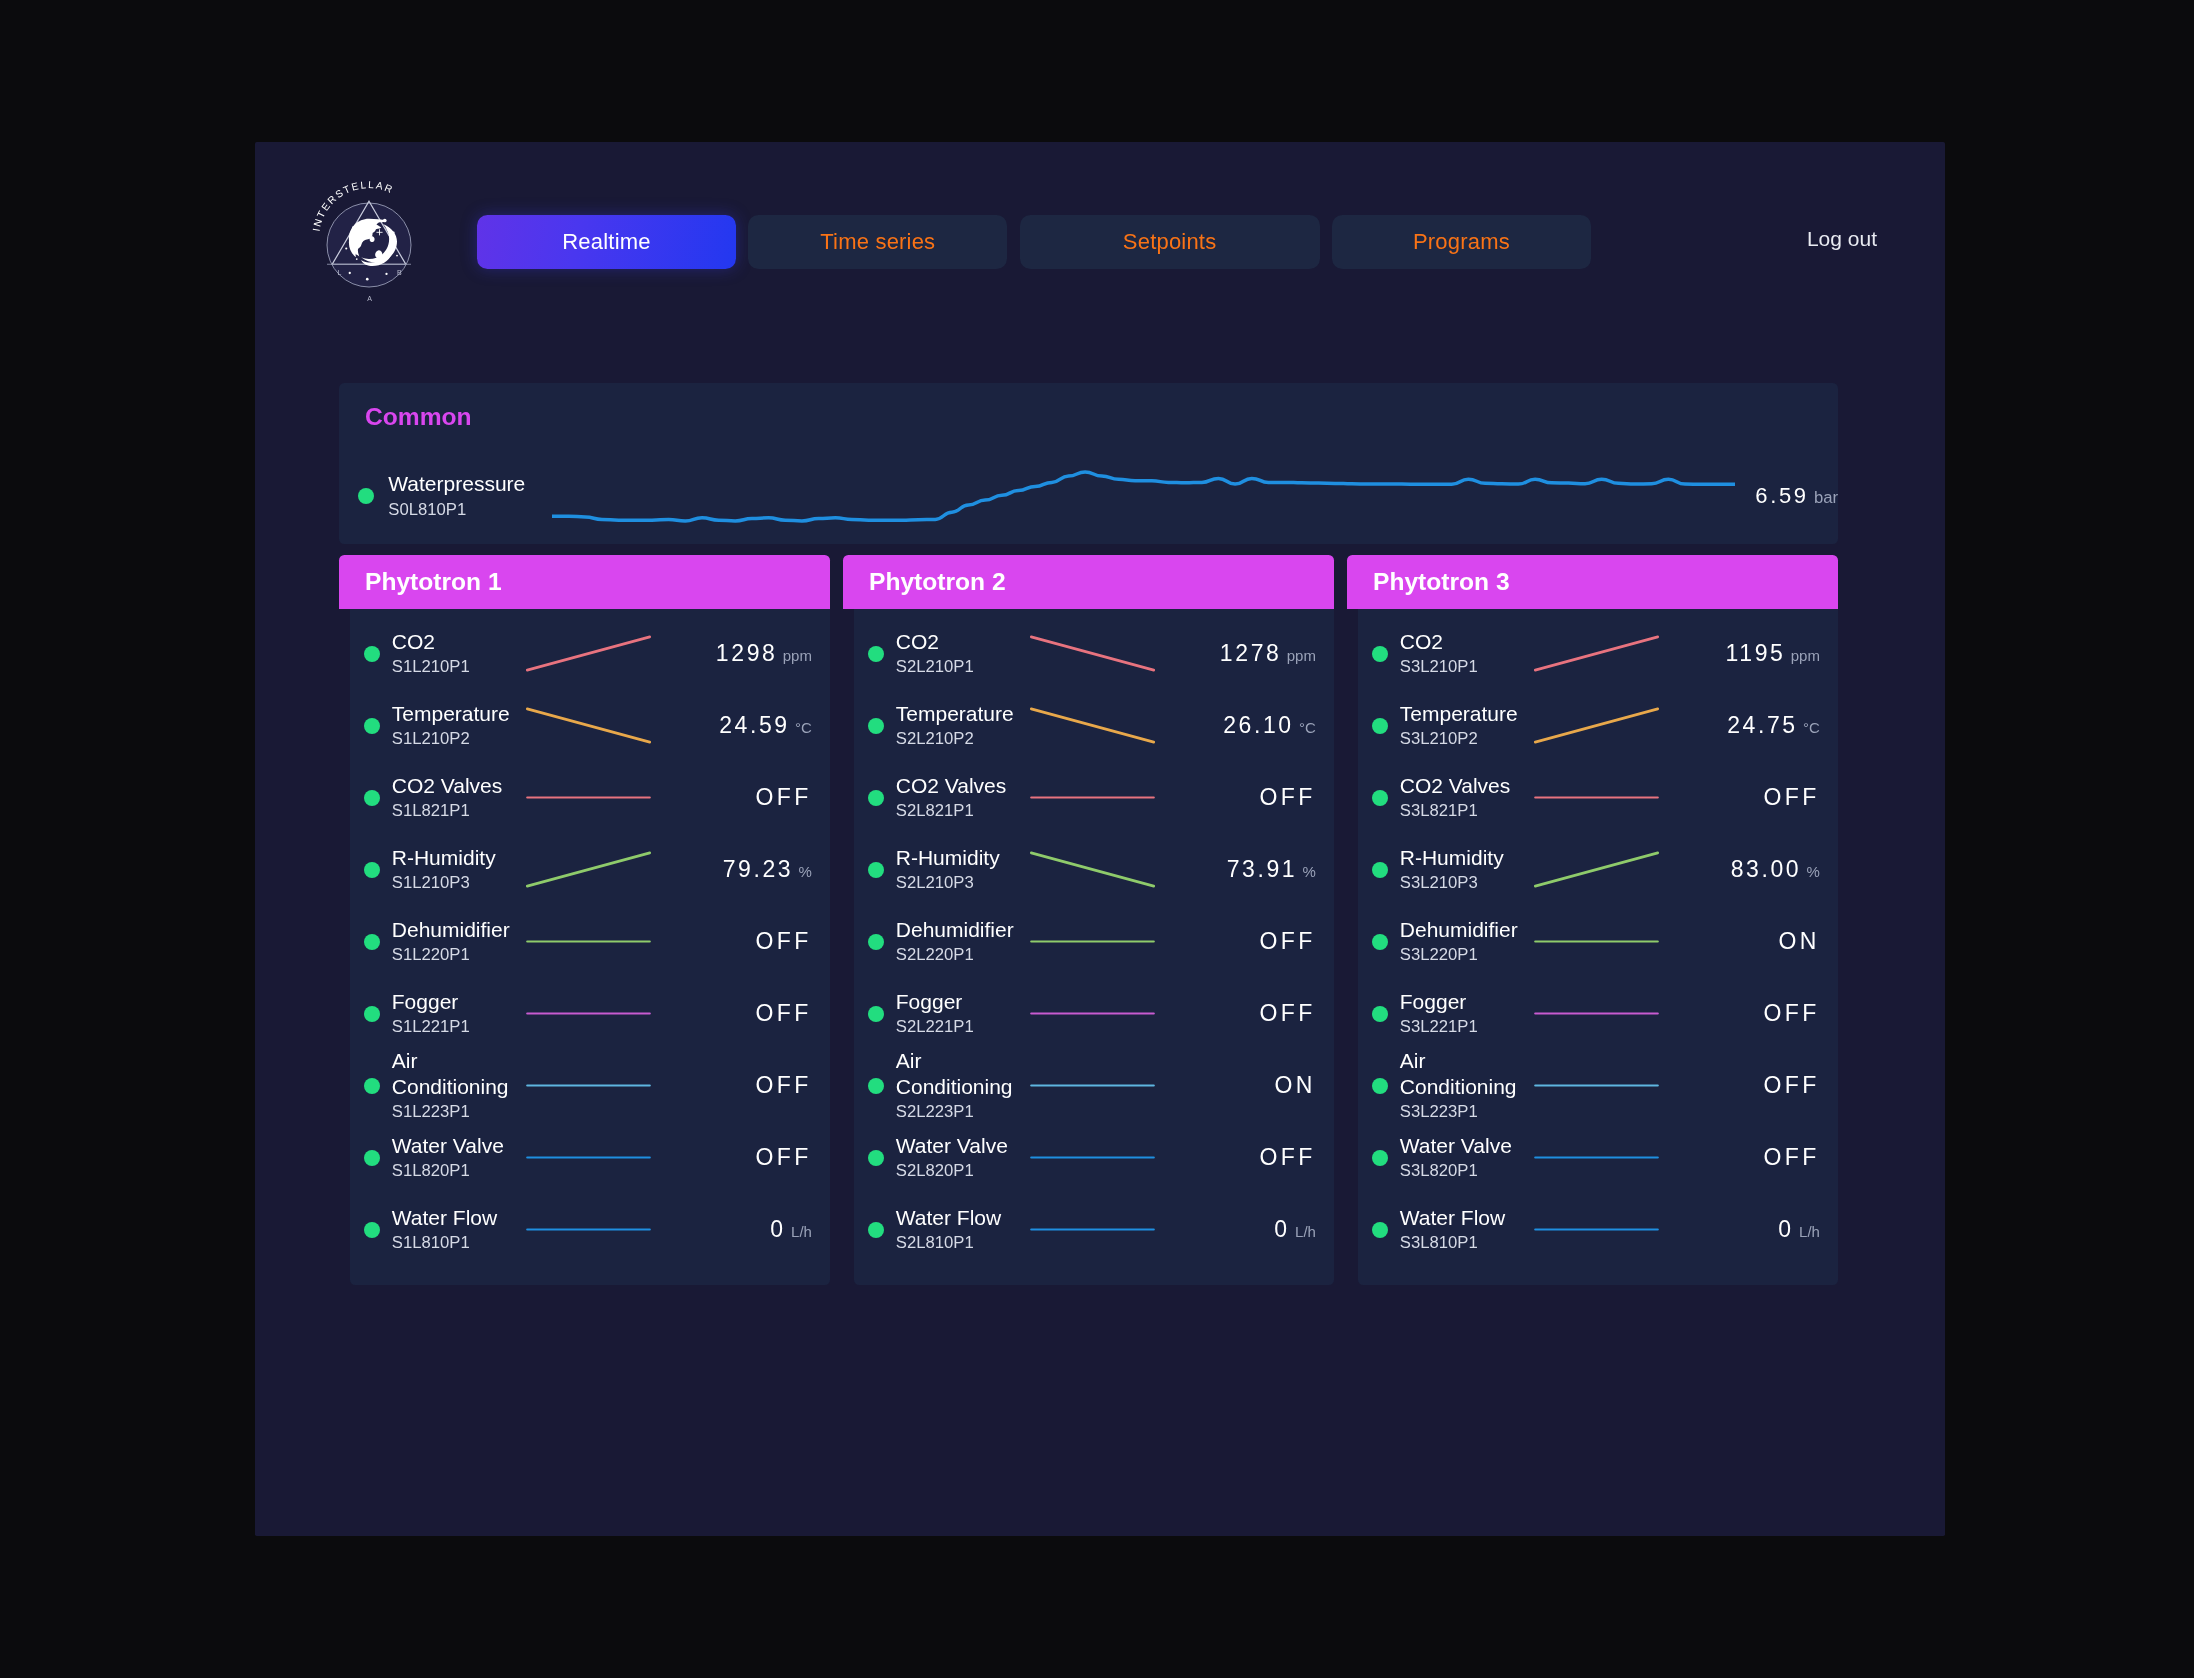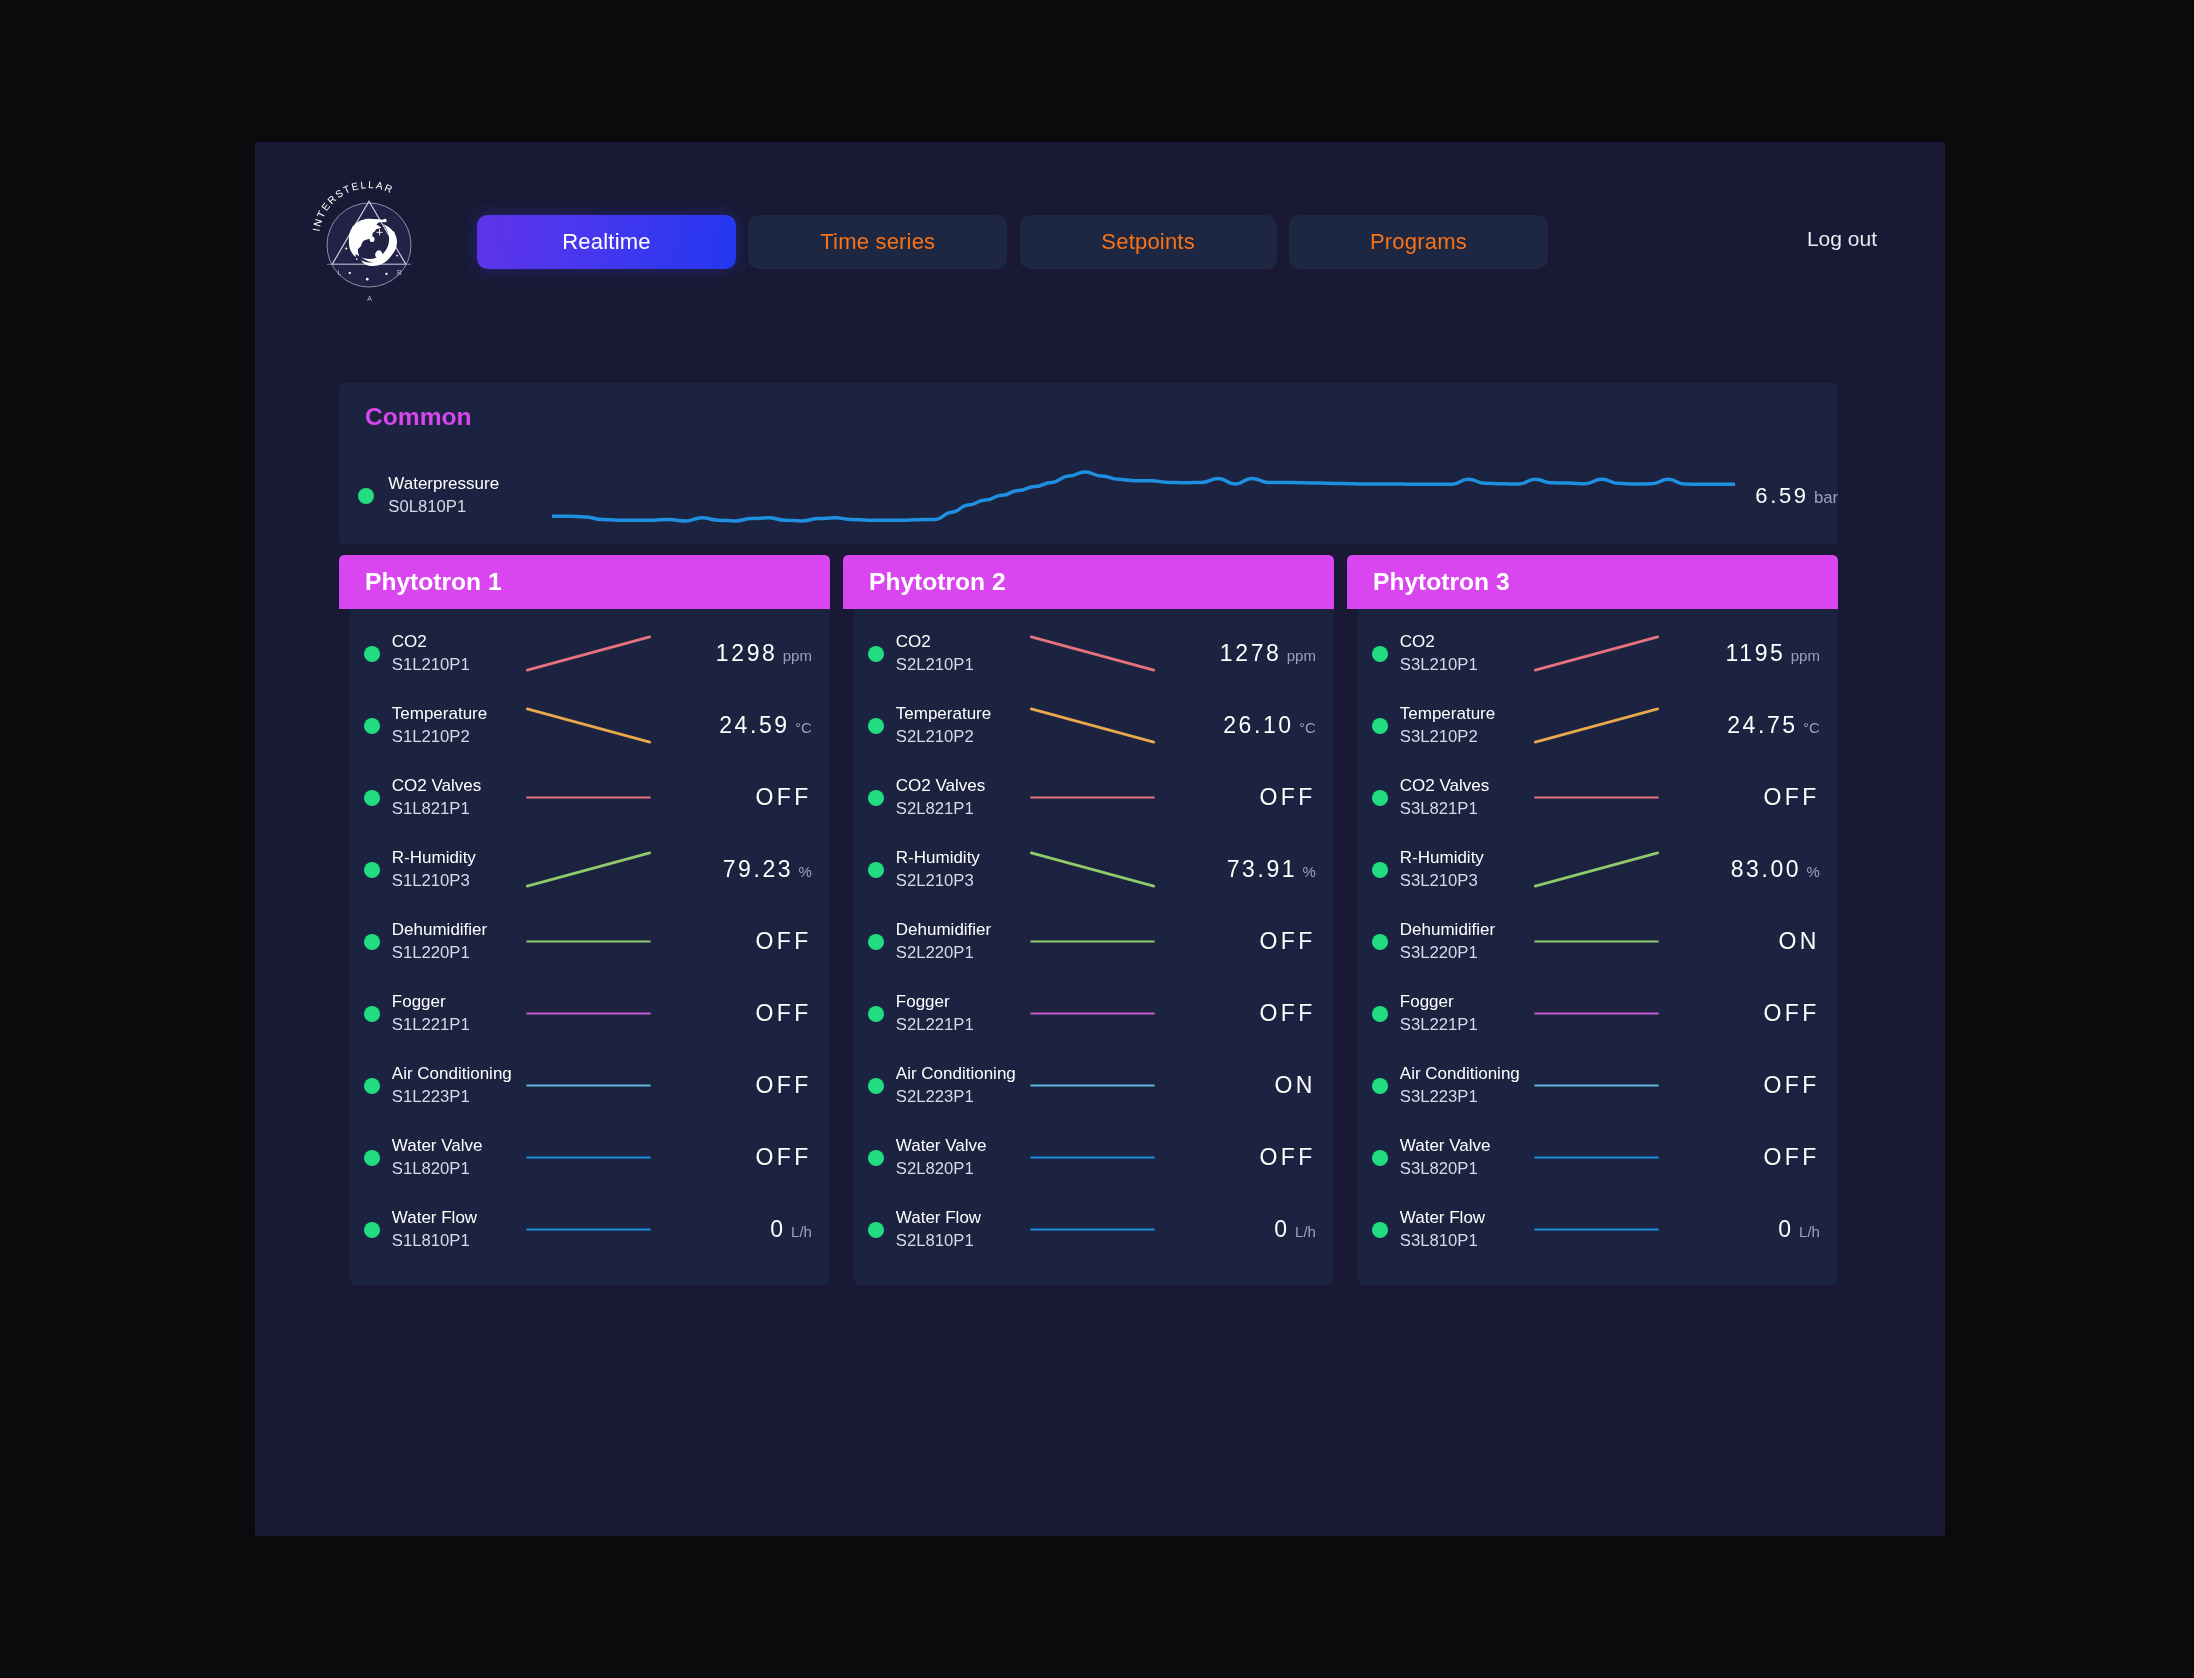--- a/index.html
+++ b/index.html
@@ -45,21 +45,21 @@
     cursor: pointer;
     letter-spacing: 0.2px;
   }
   .nav-tab.active {
     background: linear-gradient(100deg, #6033e8 0%, #4a37ef 38%, #2338f0 100%);
     color: #ffffff;
     box-shadow: 0 0 16px rgba(60,60,230,.35);
   }
   #nav-tab-realtime { width: 259px; }
   #nav-tab-timeseries { width: 259px; }
-  #nav-tab-setpoints { width: 257px; }
+  #nav-tab-setpoints { width: 300px; }
   #nav-tab-programs { width: 259px; }
 
   #logout-button {
     position: absolute; right: 68px; top: 85px;
     font-size: 21px; color: #e8eaf1;
     background: none; border: none;
     font-family: "Liberation Sans", sans-serif;
     cursor: pointer;
   }
 
@@ -80,21 +80,21 @@
     width: 100%; height: 88px;
     display: flex; align-items: center;
   }
 
   
   .dot {
     width: 16px; height: 16px; border-radius: 50%;
     background: #22dd7f; flex: 0 0 16px;
   }
   .metric-label-wrap { display: flex; flex-direction: column; justify-content: center; }
-  .metric-name { color: #ffffff; font-size: 17px; line-height: 1.22; }
+  .metric-name { color: #ffffff; font-size: 21px; line-height: 1.22; }
   .metric-code { color: #d6dae6; font-size: 16.7px; line-height: 1.25; margin-top: 2.6px; }
 
   
   #common-row .dot { margin-left: 19.3px; }
   #common-row .metric-label-wrap { margin-left: 14px; width: 149px; }
   #common-spark { margin-left: 17.6px; width: 1207px; height: 63px; }
   #common-value-wrap {
     margin-left: 10.5px; width: 95px;
     display: flex; align-items: baseline; justify-content: flex-end;
   }

